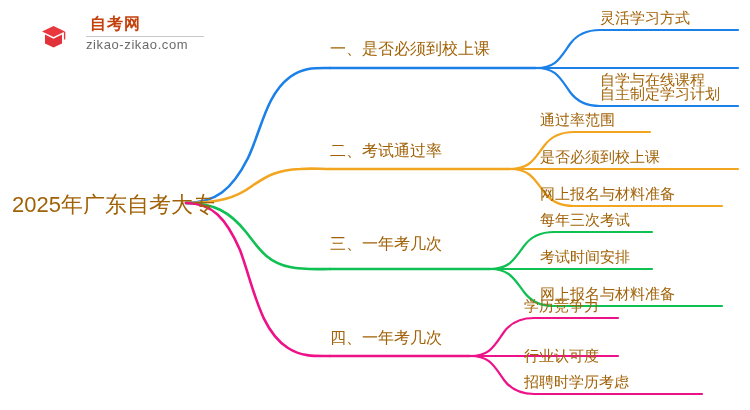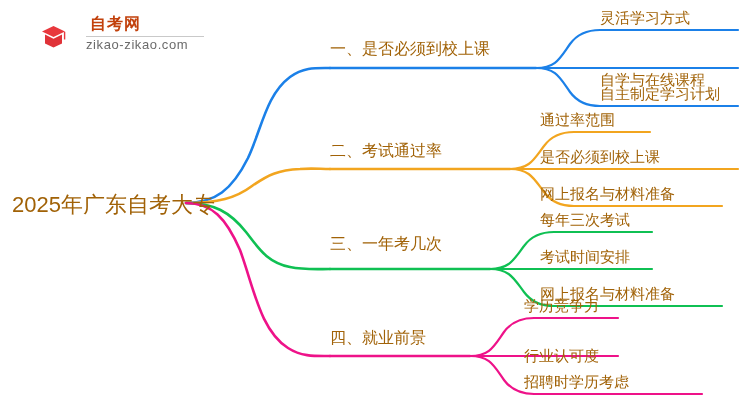--- a/index.html
+++ b/index.html
@@ -185,18 +185,18 @@
   <span class="node-label branch-label" style="left:330px; top:143px;">二、考试通过率</span>
   <span class="node-label leaf-label" style="left:540px; top:112px;">通过率范围</span>
   <span class="node-label leaf-label" style="left:540px; top:149px;">是否必须到校上课</span>
   <span class="node-label leaf-label" style="left:540px; top:186px;">网上报名与材料准备</span>
 
   <span class="node-label branch-label" style="left:330px; top:236px;">三、一年考几次</span>
   <span class="node-label leaf-label" style="left:540px; top:212px;text-align:center;">每年三次考试</span>
   <span class="node-label leaf-label" style="left:540px; top:249px;">考试时间安排</span>
   <span class="node-label leaf-label" style="left:540px; top:286px;">网上报名与材料准备</span>
 
-  <span class="node-label branch-label" style="left:330px; top:330px;">四、就业前景</span>
+  <span class="node-label branch-label" style="left:330px; top:330px;">四、一年考几次</span>
   <span class="node-label leaf-label" style="left:524px; top:298px;">学历竞争力</span>
   <span class="node-label leaf-label" style="left:524px; top:348px;">行业认可度</span>
   <span class="node-label leaf-label" style="left:524px; top:374px;text-align:center;">招聘时学历考虑</span>
 
 </div>
 
 </body></html>

